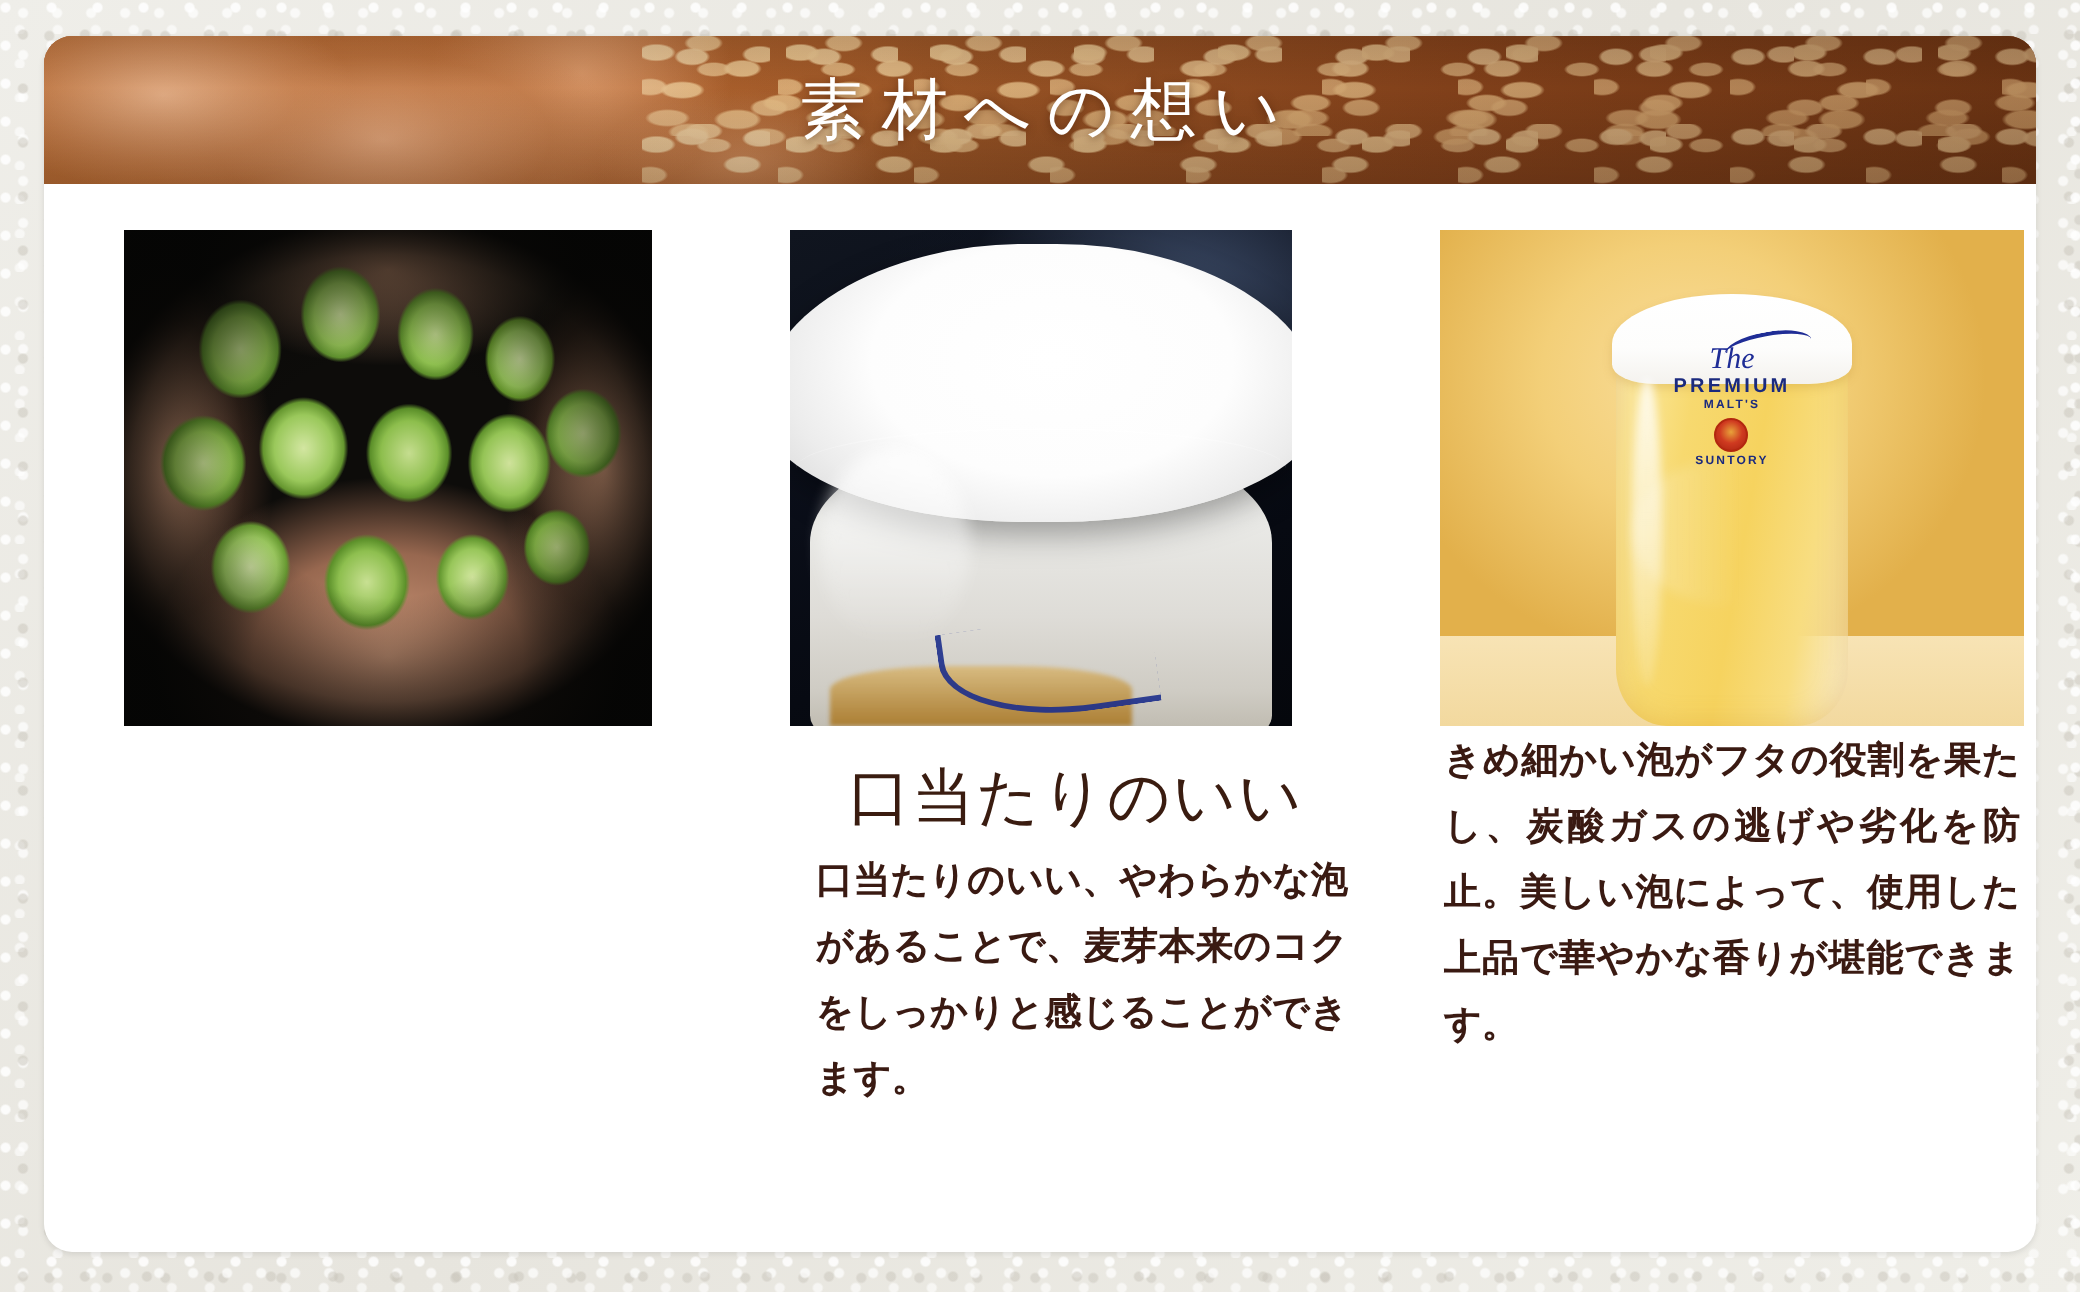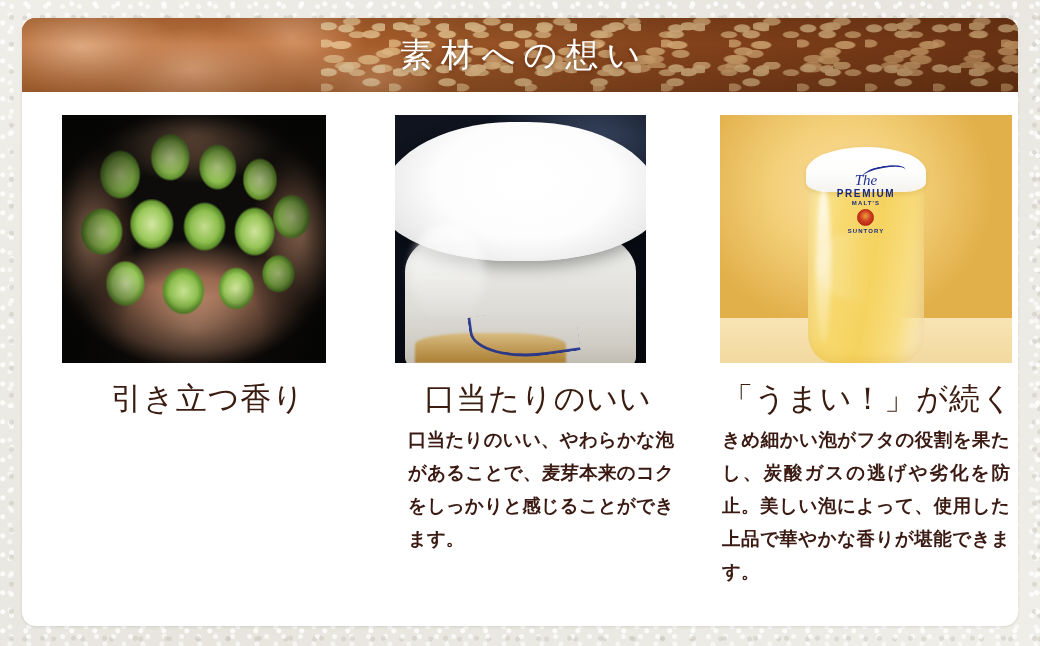--- a/index.html
+++ b/index.html
@@ -271,21 +271,20 @@
   </div>
 
   <div class="columns">
 
     <div class="col">
       <div class="photo photo-hops">
         <div class="hops-hands"></div>
         <div class="hops-cones"></div>
         <div class="hops-vignette"></div>
       </div>
-      <div class="heading">引き立つ香り</div>
     </div>
 
     <div class="col">
       <div class="photo photo-foam">
         <div class="foam-bg"></div>
         <div class="foam-body"></div>
         <div class="foam-head"></div>
         <div class="foam-rimline"></div>
         <div class="foam-gloss"></div>
         <div class="foam-beer"></div>
@@ -305,18 +304,17 @@
         <div class="glass-highlight"></div>
         <div class="glass-logo">
           <div class="logo-swoosh"></div>
           <div class="logo-the">The</div>
           <div class="logo-premium">PREMIUM</div>
           <div class="logo-malts">MALT'S</div>
           <div class="logo-crest"></div>
           <div class="logo-suntory">SUNTORY</div>
         </div>
       </div>
-      <div class="heading">「うまい！」が続く</div>
       <p class="body-text">きめ細かい泡がフタの役割を果たし、炭酸ガスの逃げや劣化を防止。美しい泡によって、使用した上品で華やかな香りが堪能できます。</p>
     </div>
 
   </div>
 </div>
 
 </body></html>

